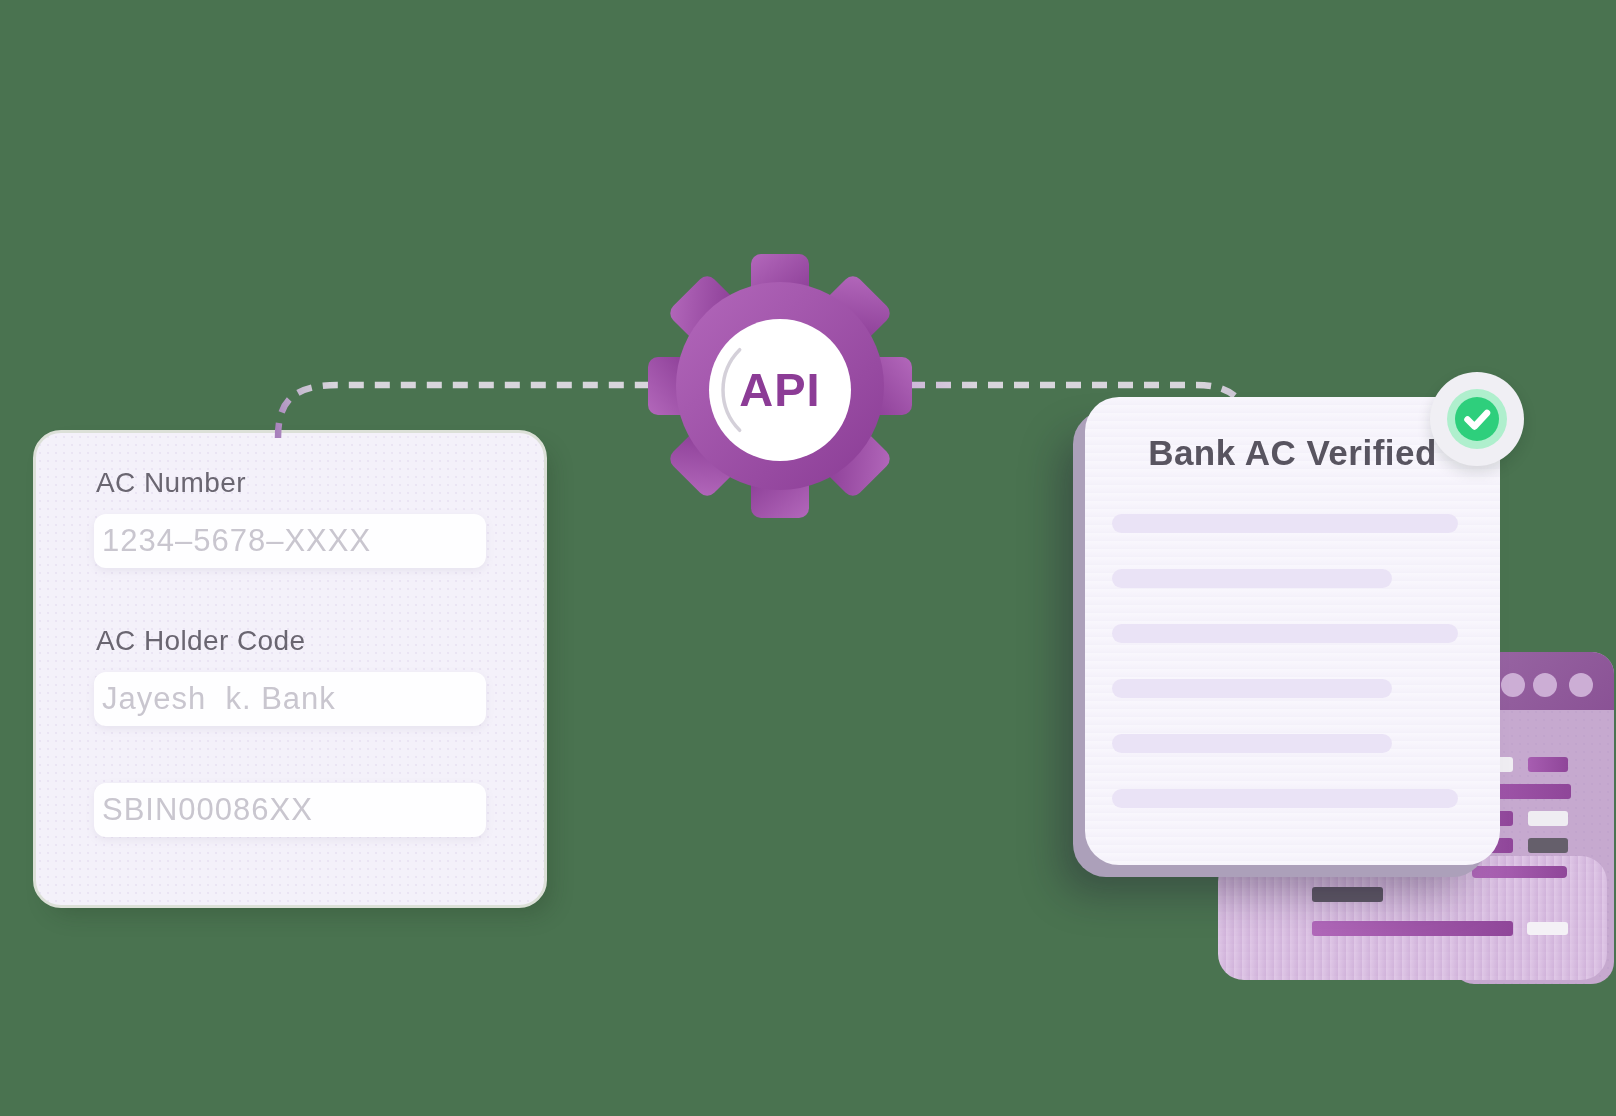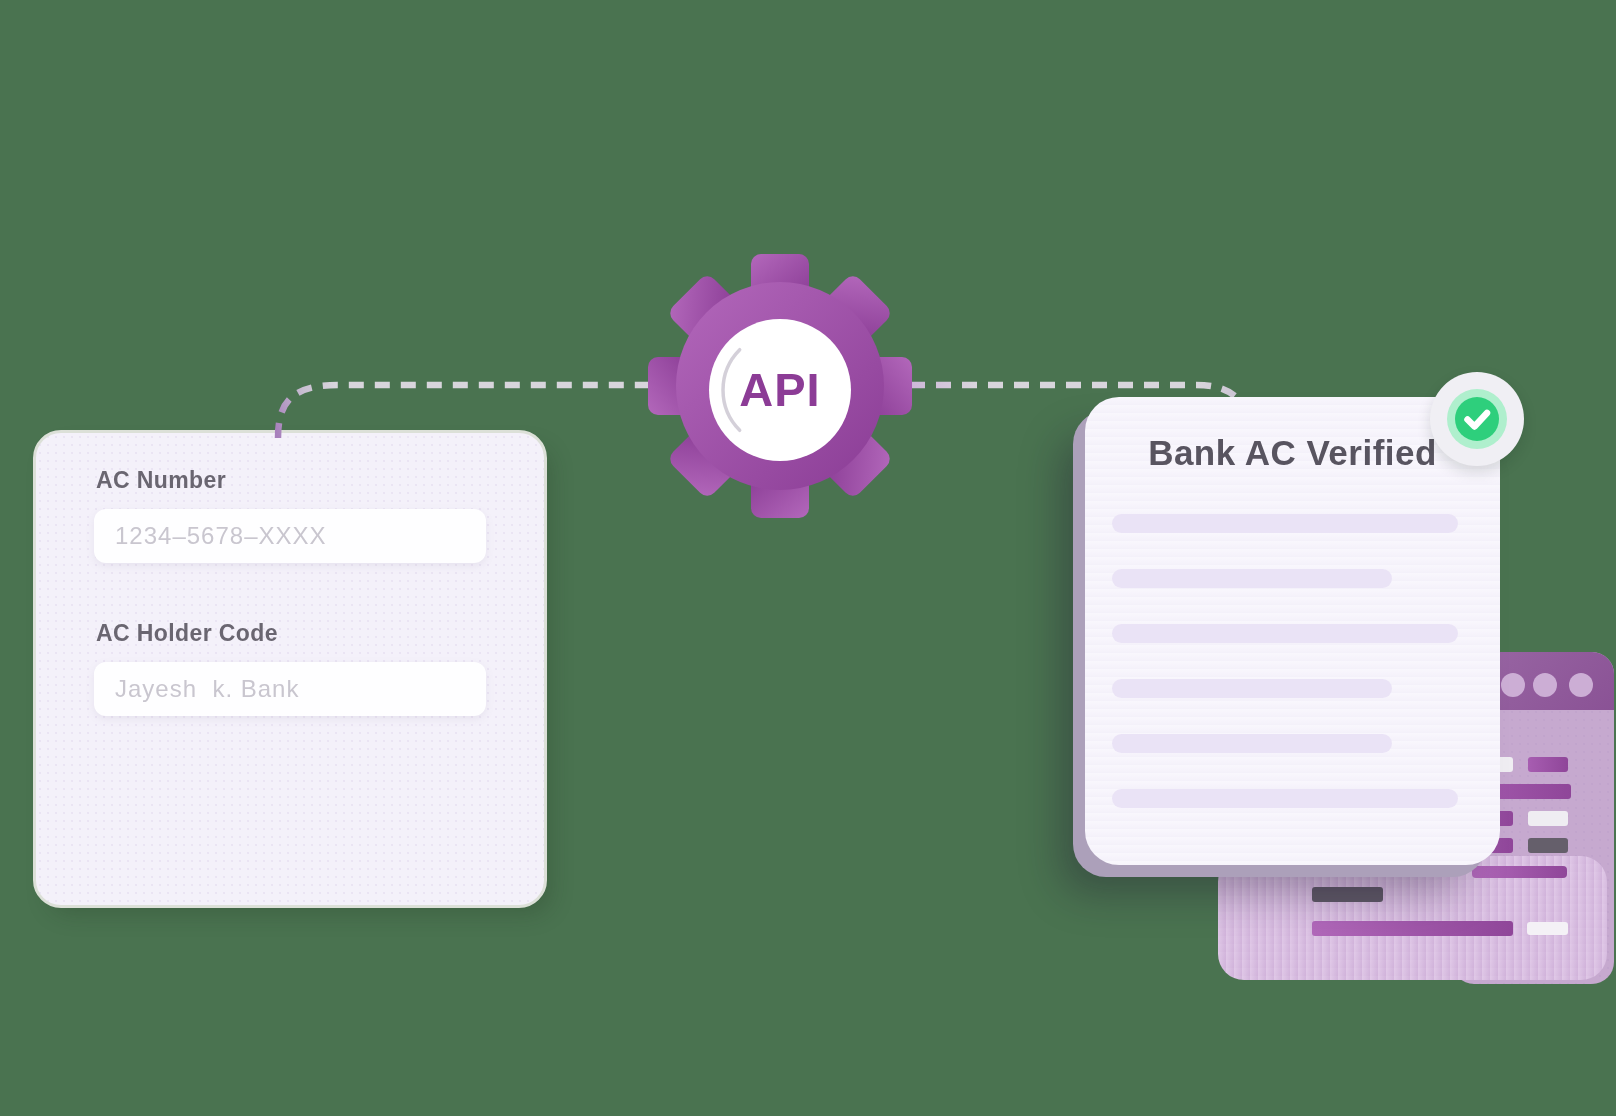--- a/index.html
+++ b/index.html
@@ -7,24 +7,24 @@
   .stage{position:relative;width:1616px;height:1116px;background:#4A7350;overflow:hidden;}
 
   
   .dotted{background-image:radial-gradient(rgba(150,120,180,0.10) 1.3px, transparent 1.4px);background-size:8px 8px;}
 
   
   .form-card{position:absolute;left:33px;top:430px;width:514px;height:478px;border-radius:28px;
     background-color:#F4F1FA;border:3px solid #DCE0D8;
     box-shadow:10px 12px 22px -6px rgba(30,50,30,0.25);}
   .fields{position:absolute;left:58px;top:34px;display:flex;flex-direction:column;gap:57px;}
-  .field-label{font-size:23px;font-weight:700;color:#6A6671;letter-spacing:.4px;margin:0 0 15px 2px;}
+  .field-label{font-size:28px;font-weight:400;color:#6A6671;letter-spacing:.4px;margin:0 0 15px 2px;}
   .field-input{width:392px;height:54px;border-radius:12px;background:#FEFEFF;
     box-shadow:0 3px 8px rgba(120,110,140,0.10);display:flex;align-items:center;}
-  .placeholder{padding-left:21px;font-size:24px;color:#C9C6CF;letter-spacing:1px;white-space:pre;}
+  .placeholder{padding-left:8px;font-size:31px;color:#C9C6CF;letter-spacing:1px;white-space:pre;}
 
   
   .connector-svg{position:absolute;left:0;top:0;z-index:4;}
 
   
   .gear-svg{position:absolute;left:620px;top:226px;z-index:6;}
 
   
   .browser-window{position:absolute;left:1452px;top:652px;width:162px;height:332px;border-radius:22px;
     background-color:#C6A9CF;overflow:hidden;z-index:1;}
@@ -135,20 +135,23 @@
             <span class="placeholder">1234–5678–XXXX</span>
           </div>
         </div>
         <div class="field">
           <div class="field-label">AC Holder Code</div>
           <div class="field-input">
             <span class="placeholder">Jayesh  k. Bank</span>
           </div>
         </div>
         <div class="field">
+          <div class="field-input">
+            <span class="placeholder">SBIN00086XX</span>
+          </div>
         </div>
       </div>
   </div>
 
   <svg class="gear-svg" width="320" height="320" viewBox="0 0 320 320">
     <defs>
       <linearGradient id="gearGrad" x1="0" y1="0" x2="1" y2="1">
         <stop offset="0" stop-color="#B368BB"></stop>
         <stop offset="1" stop-color="#8A3C95"></stop>
       </linearGradient>

